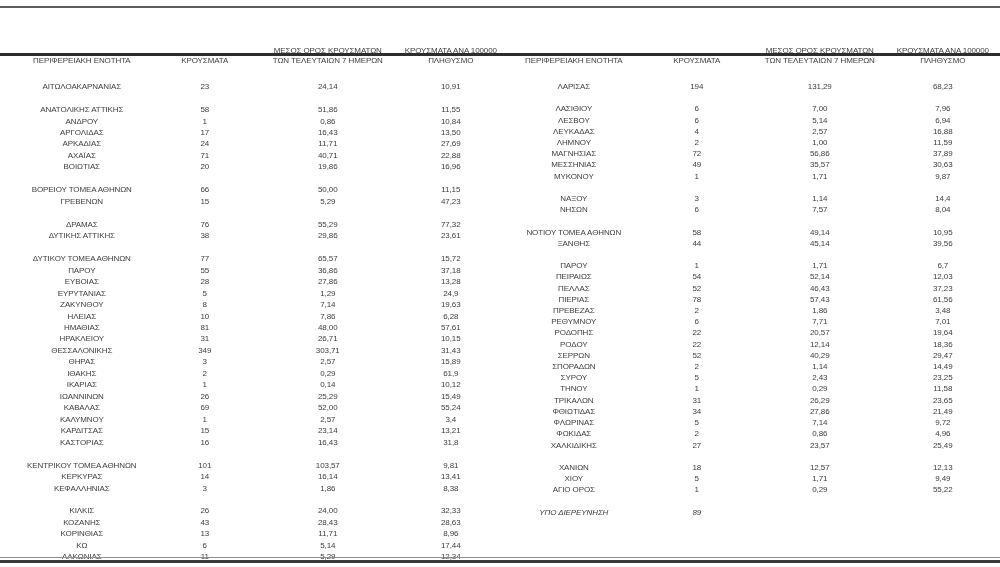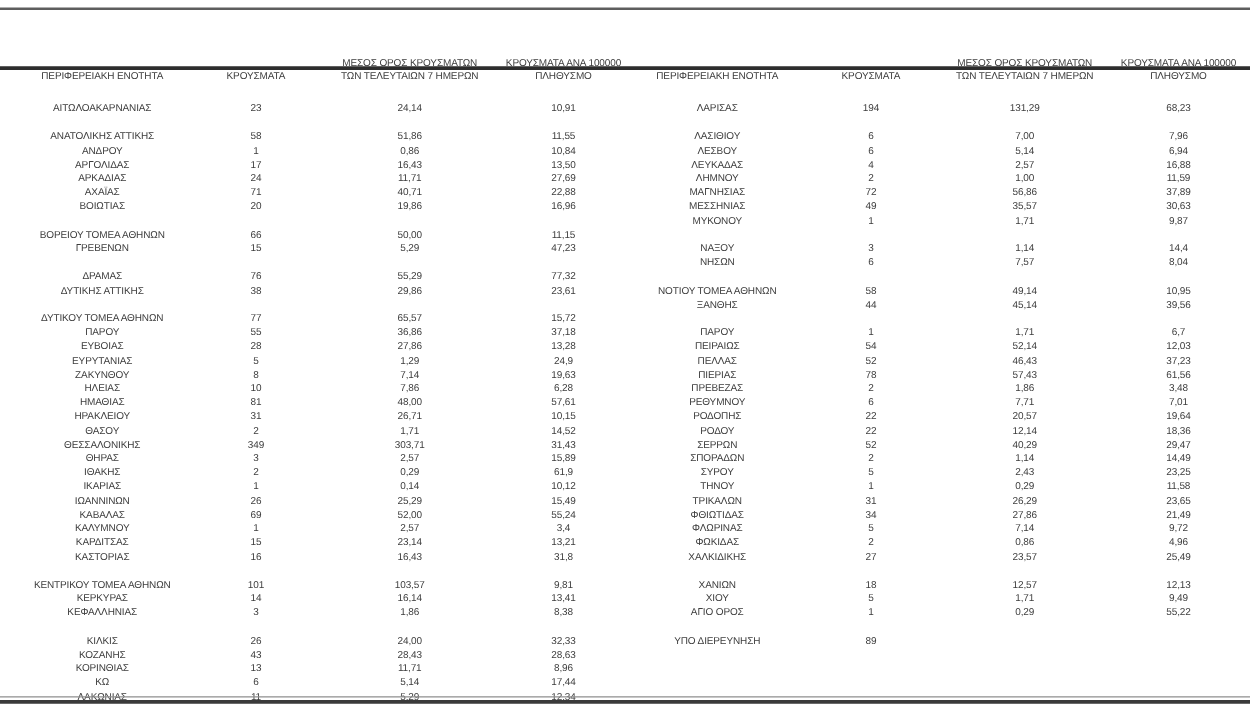--- a/index.html
+++ b/index.html
@@ -21,21 +21,21 @@
     height:65px; vertical-align:bottom; padding:0 0 16px 0;
     font-weight:normal; font-size:8px; line-height:9.5px;
     text-align:center; color:#3d3d3d; letter-spacing:-0.1px;
     white-space:nowrap; overflow:visible;
   }
   td {
     height:11.2px; line-height:11.2px; padding:0;
     font-size:8px; text-align:center; color:#3d3d3d;
     white-space:nowrap; overflow:hidden; letter-spacing:-0.1px;
   }
-  tr.italic td { }
+  tr.italic td { font-style:italic; }
 </style>
 </head>
 <body>
 
 <div class="sheet">
   <div class="rule rule-top"></div>
   <div class="rule rule-header"></div>
 
   <div class="tables">
 
@@ -197,26 +197,20 @@
             <td>48,00</td>
             <td>57,61</td>
           </tr>
           <tr>
             <td>ΗΡΑΚΛΕΙΟΥ</td>
             <td>31</td>
             <td>26,71</td>
             <td>10,15</td>
           </tr>
           <tr>
-            <td>ΘΑΣΟΥ</td>
-            <td>2</td>
-            <td>1,71</td>
-            <td>14,52</td>
-          </tr>
-          <tr>
             <td>ΘΕΣΣΑΛΟΝΙΚΗΣ</td>
             <td>349</td>
             <td>303,71</td>
             <td>31,43</td>
           </tr>
           <tr>
             <td>ΘΗΡΑΣ</td>
             <td>3</td>
             <td>2,57</td>
             <td>15,89</td>

